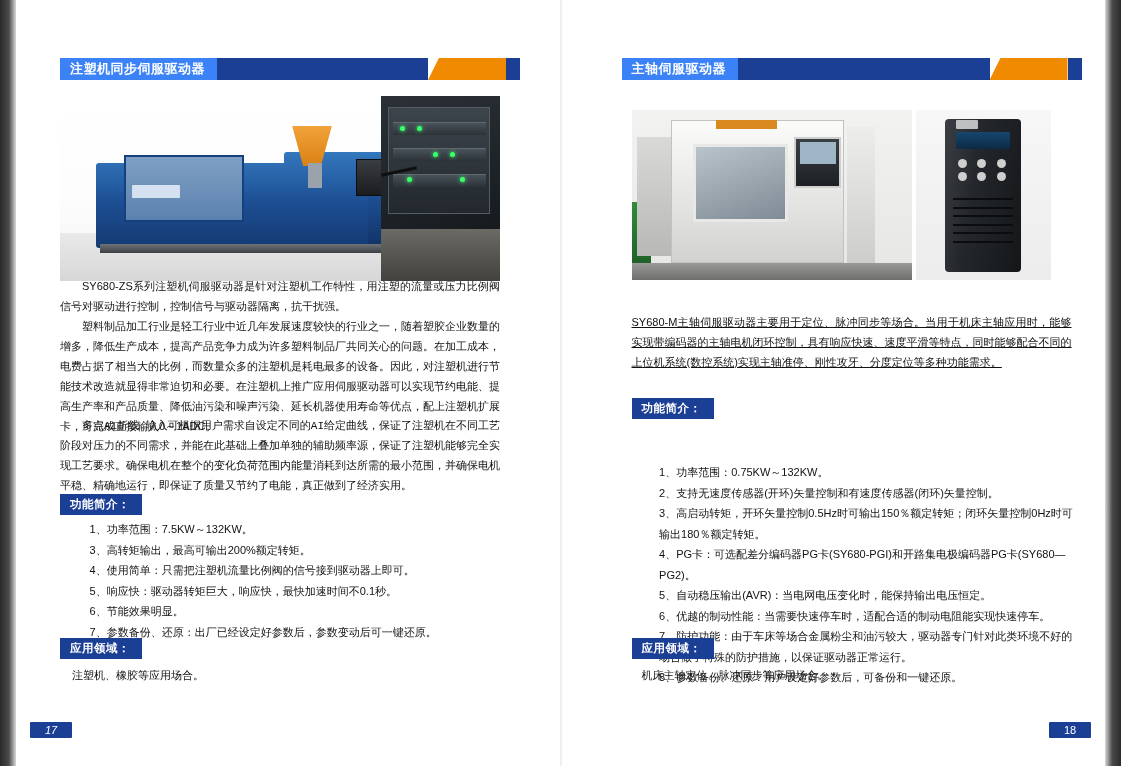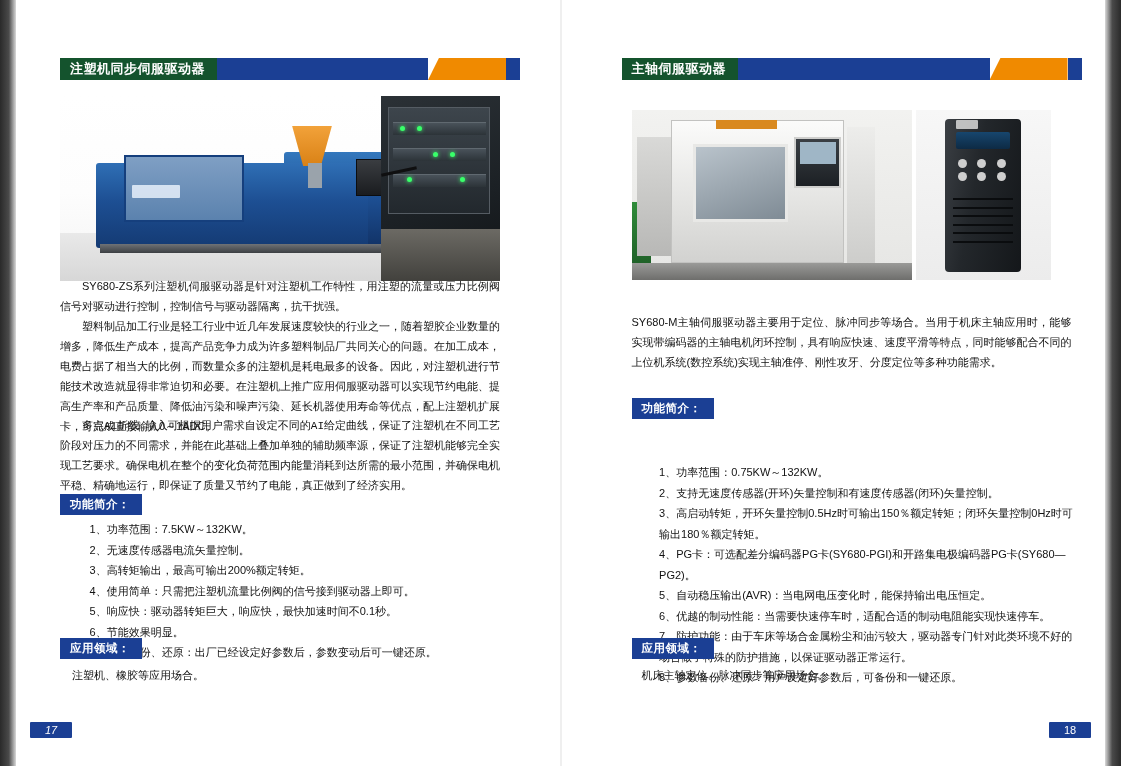--- a/index.html
+++ b/index.html
@@ -46,21 +46,21 @@
   }
 
   
   .header {
     position: absolute;
     height: 22px;
     display: flex;
     align-items: stretch;
   }
   .header .bar-blue {
-    background: #14532d;
+    background: #3b82f6;
     color: #ffffff;
     font-size: 13px;
     font-weight: bold;
     line-height: 22px;
     padding: 0 12px 16px 10px;
     white-space: nowrap;
     letter-spacing: .5px;
   }
   .header .bar-fill {
     background: #1b3f94;
@@ -336,23 +336,20 @@
           <p>多点A1折线  输入可根据用户需求自设定不同的AI给定曲线，保证了注塑机在不同工艺阶段对压力的不同需求，并能在此基础上叠加单独的辅助频率源，保证了注塑机能够完全实现工艺要求。确保电机在整个的变化负荷范围内能量消耗到达所需的最小范围，并确保电机平稳、精确地运行，即保证了质量又节约了电能，真正做到了经济实用。</p>
         </div>
 
         <div class="sec-wrap" style="left:60px; top:494px;">
           <span class="sec-label">功能简介：</span>
         </div>
 
         <ul class="list" style="left:72px; top:519px; width:430px;">
           <li>
               <span class="cont">1、功率范围：7.5KW～132KW。</span>
-            </li>
-          <li>
-              <span class="cont">2、无速度传感器电流矢量控制。</span>
             </li>
           <li>
               <span class="cont">3、高转矩输出，最高可输出200%额定转矩。</span>
             </li>
           <li>
               <span class="cont">4、使用简单：只需把注塑机流量比例阀的信号接到驱动器上即可。</span>
             </li>
           <li>
               <span class="cont">5、响应快：驱动器转矩巨大，响应快，最快加速时间不0.1秒。</span>
             </li>
@@ -410,21 +407,21 @@
           </div>
           <div class="vfd-grill" style="top:52%;"></div>
           <div class="vfd-grill" style="top:57%;"></div>
           <div class="vfd-grill" style="top:62%;"></div>
           <div class="vfd-grill" style="top:67%;"></div>
           <div class="vfd-grill" style="top:72%;"></div>
           <div class="vfd-grill" style="top:77%;"></div>
         </div>
 
         <div class="para" style="left:71px; top:312px; width:440px;">
-          <p style="text-indent:0;">SY680-M主轴伺服驱动器主要用于定位、脉冲同步等场合。当用于机床主轴应用时，能够实现带编码器的主轴电机闭环控制，具有响应快速、速度平滑等特点，同时能够配合不同的上位机系统(数控系统)实现主轴准停、刚性攻牙、分度定位等多种功能需求。</p>
+          <p style="text-indent:0;text-decoration:underline;">SY680-M主轴伺服驱动器主要用于定位、脉冲同步等场合。当用于机床主轴应用时，能够实现带编码器的主轴电机闭环控制，具有响应快速、速度平滑等特点，同时能够配合不同的上位机系统(数控系统)实现主轴准停、刚性攻牙、分度定位等多种功能需求。</p>
         </div>
 
         <div class="sec-wrap" style="left:71px; top:398px;">
           <span class="sec-label">功能简介：</span>
         </div>
 
         <ul class="list" style="left:81px; top:424px; width:440px;margin-top:38px;">
           <li>
               <span class="cont">1、功率范围：0.75KW～132KW。</span>
             </li>

